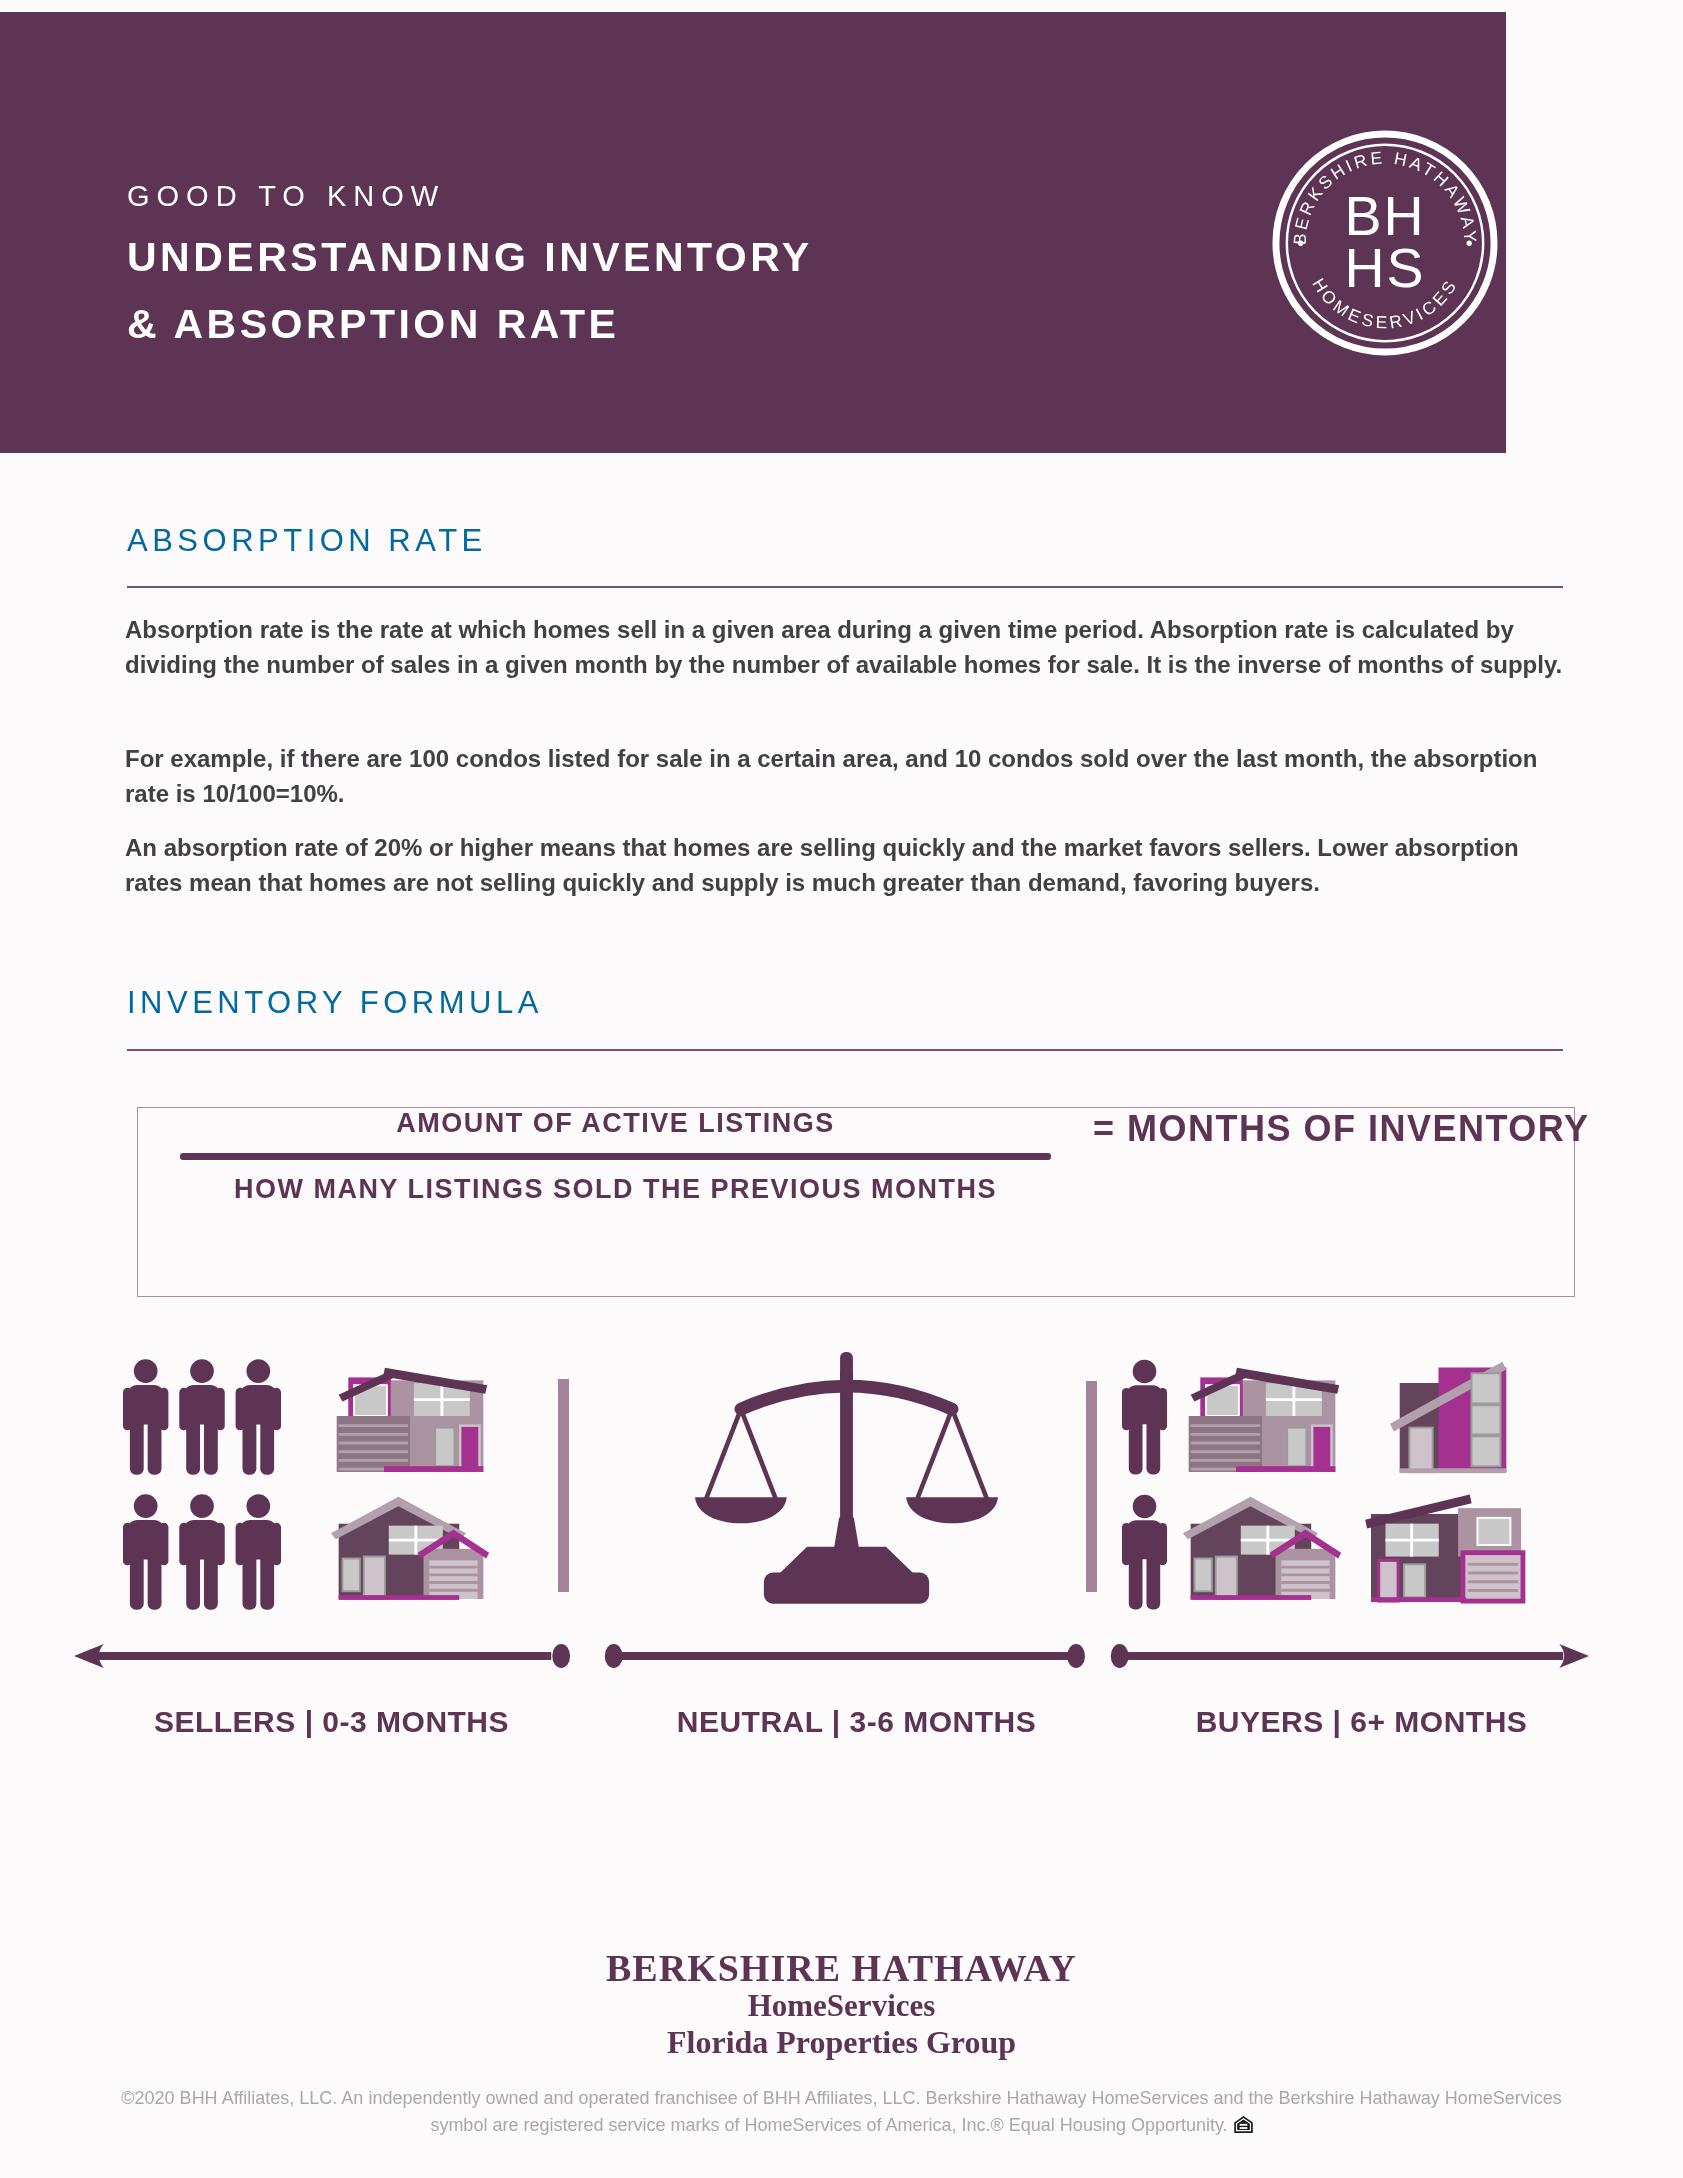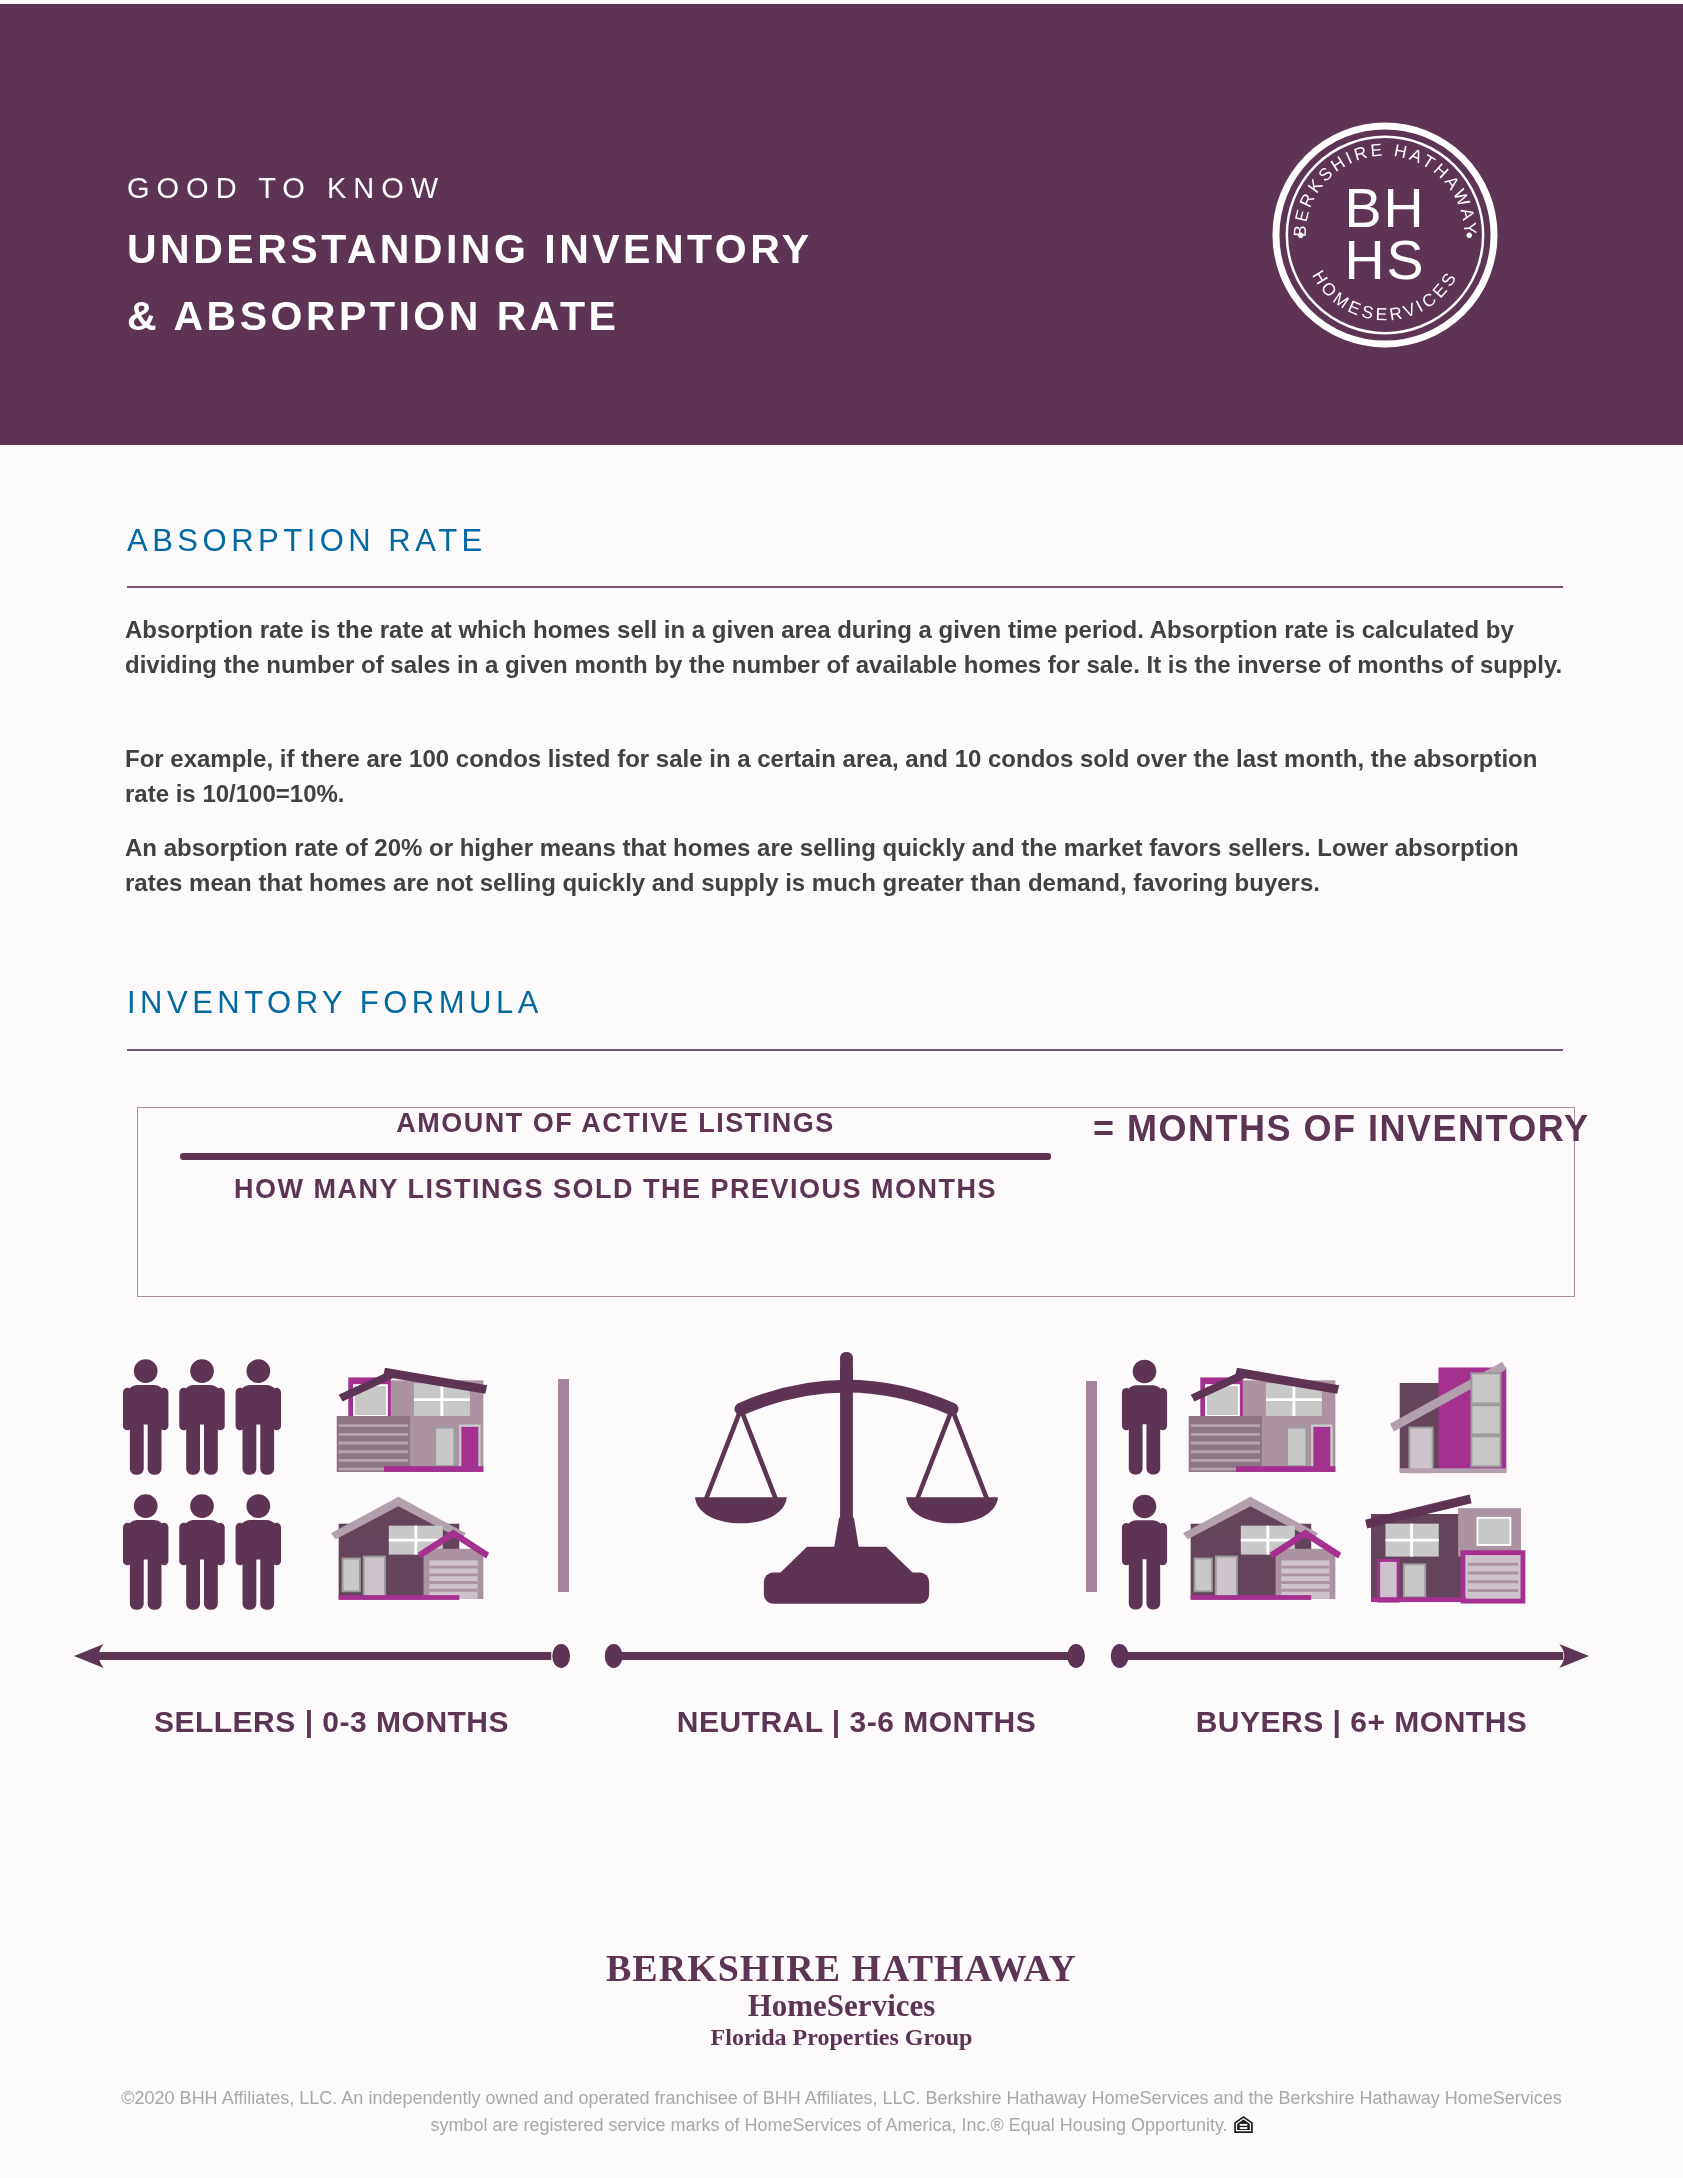--- a/index.html
+++ b/index.html
@@ -1,20 +1,20 @@
 <!DOCTYPE html>
 <html><head>
 <meta charset="utf-8">
 <style>
   html,body{margin:0;padding:0;background:#ffffff;}
   .page{position:relative;width:1683px;height:2178px;background:#fcfafb;overflow:hidden;
         font-family:"Liberation Sans",sans-serif;}
 
   
-  .banner{position:absolute;left:0;top:4px;width:1683px;height:441px;background:#5d3453;}
+  .banner{position:absolute;left:0;top:12px;width:1506px;height:441px;background:#5d3453;}
   .eyebrow{position:absolute;left:127px;top:168px;color:#ffffff;font-size:29px;
            letter-spacing:7px;font-weight:400;}
   .title-line{position:absolute;left:127px;color:#ffffff;font-size:41px;font-weight:700;
               letter-spacing:3.5px;}
   .title-line.l1{top:222px;}
   .title-line.l2{top:289px;}
   .logo{position:absolute;left:1270px;top:116px;width:230px;height:230px;}
   .logo text{fill:#ffffff;font-family:"Liberation Sans",sans-serif;}
 
   
@@ -39,21 +39,21 @@
   .abs{position:absolute;}
   .vbar{position:absolute;width:11px;background:#a5849b;}
   .market-label{position:absolute;top:1705px;width:515px;text-align:center;color:#5d3453;
                 font-size:30px;font-weight:700;letter-spacing:0.5px;white-space:nowrap;}
 
   
   .wordmark{position:absolute;left:0;width:1683px;text-align:center;color:#5d3453;
             font-family:"Liberation Serif",serif;}
   .wm1{top:1946px;font-size:38px;font-weight:600;letter-spacing:1px;}
   .wm2{top:1988px;font-size:31px;font-weight:600;}
-  .wm3{top:2024px;font-size:24px;font-weight:600;}
+  .wm3{top:2024px;font-size:32px;font-weight:600;}
   .legal{position:absolute;left:99px;top:2085px;width:1485px;text-align:center;color:#a9a7a8;
          font-size:18px;line-height:27px;}
   .eho{display:inline-block;width:19px;height:17px;vertical-align:-2px;margin-left:6px;}
 </style>
 </head>
 <body>
 
 <div class="page">
 
   <div class="banner">

